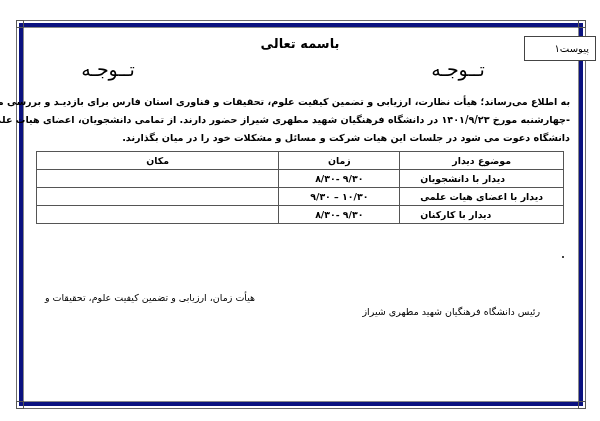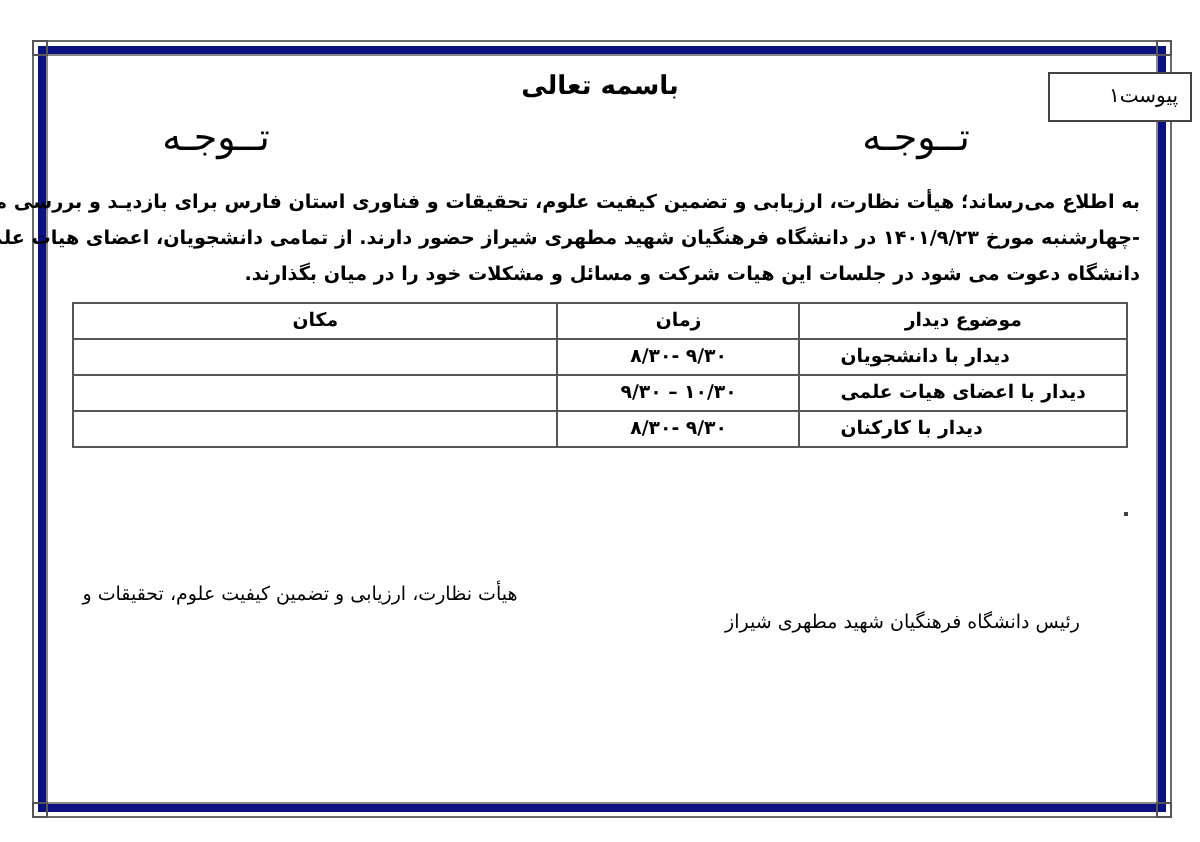--- a/index.html
+++ b/index.html
@@ -132,15 +132,15 @@
         <td class="time">۸/۳۰- ۹/۳۰</td>
         <td class="place"></td>
       </tr>
     </tbody>
   </table>
 
   <div class="dot"></div>
 
   <div class="sign-right rtl">رئیس دانشگاه فرهنگیان شهید مطهری شیراز</div>
   <div class="sign-left rtl">
-    <div>هیأت نظارت، ارزیابی و تضمین کیفیت علوم، تحقیقات و</div>
+    <div>هیأت زمان، ارزیابی و تضمین کیفیت علوم، تحقیقات و</div>
   </div>
 </div>
 
 </body></html>

